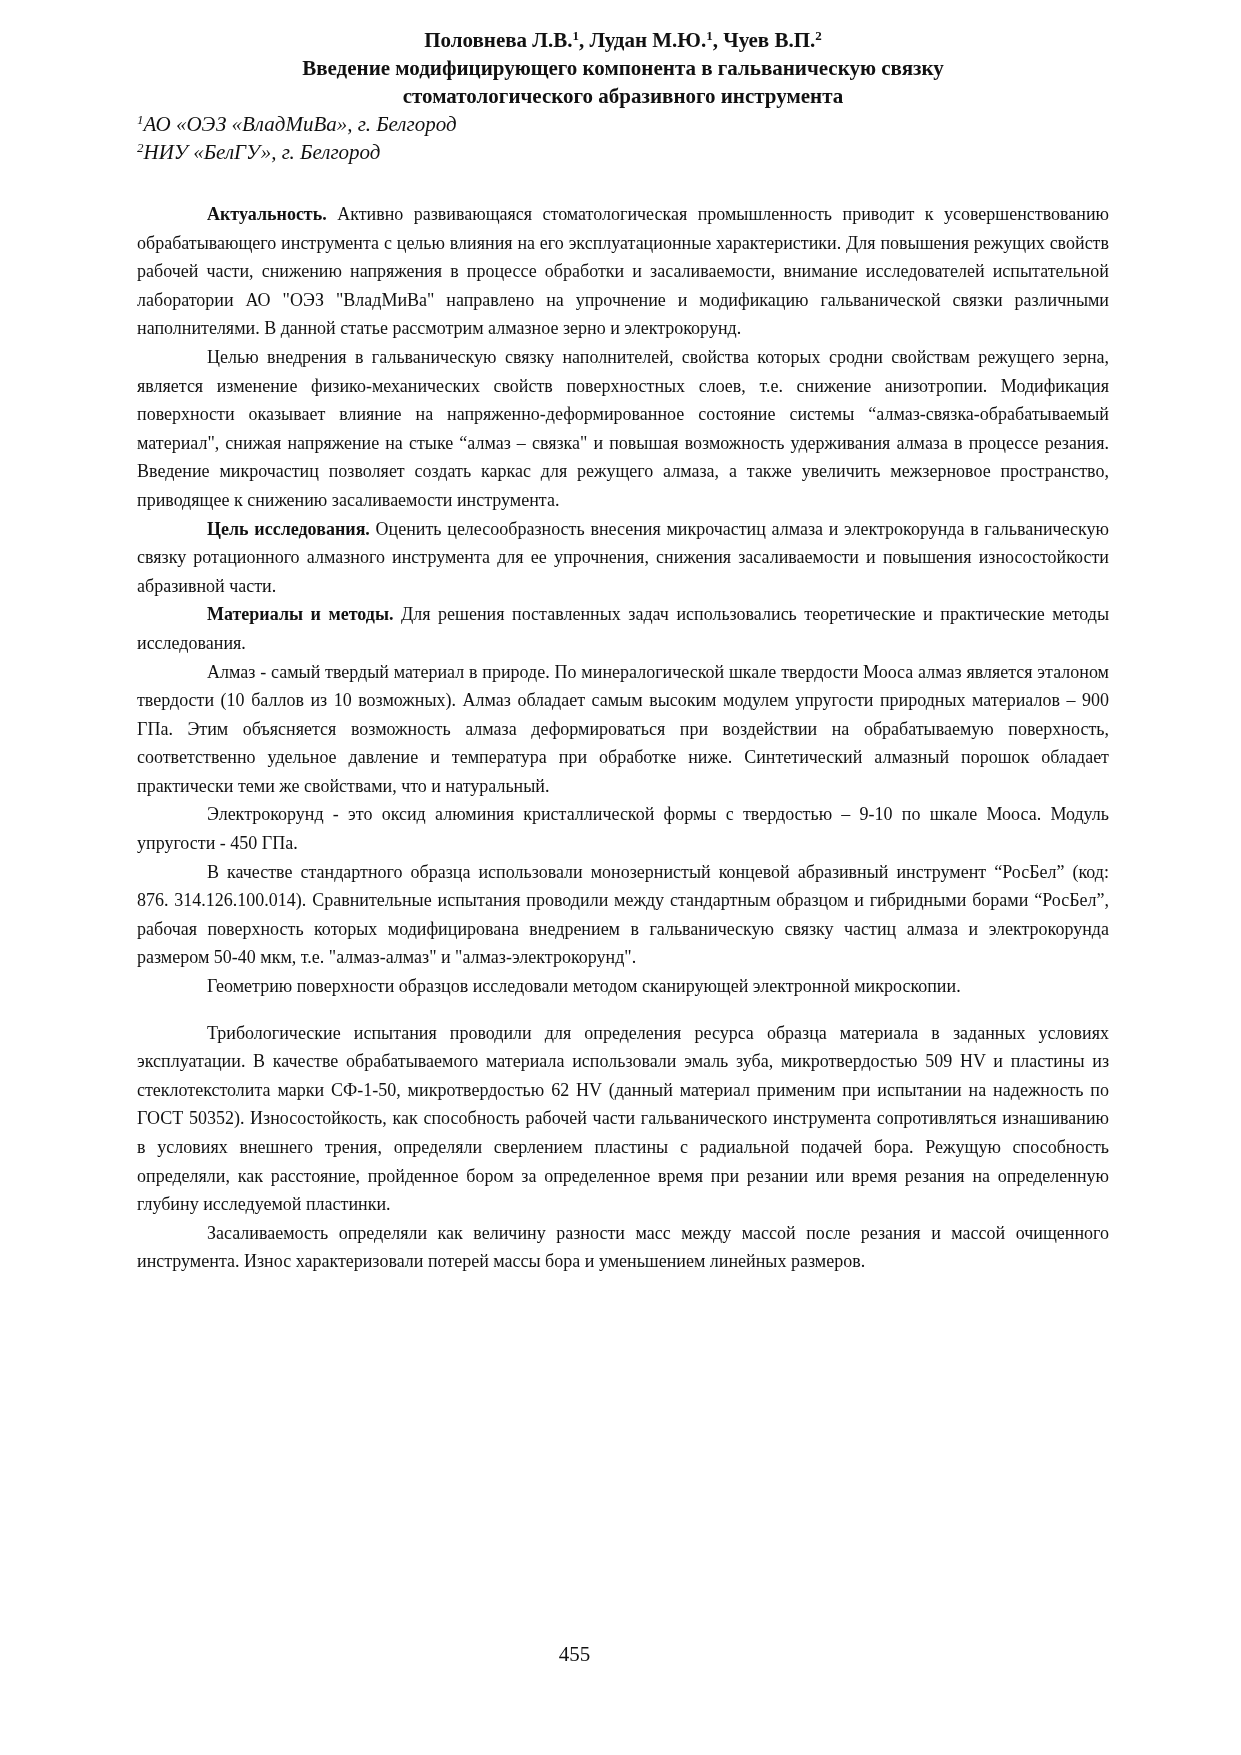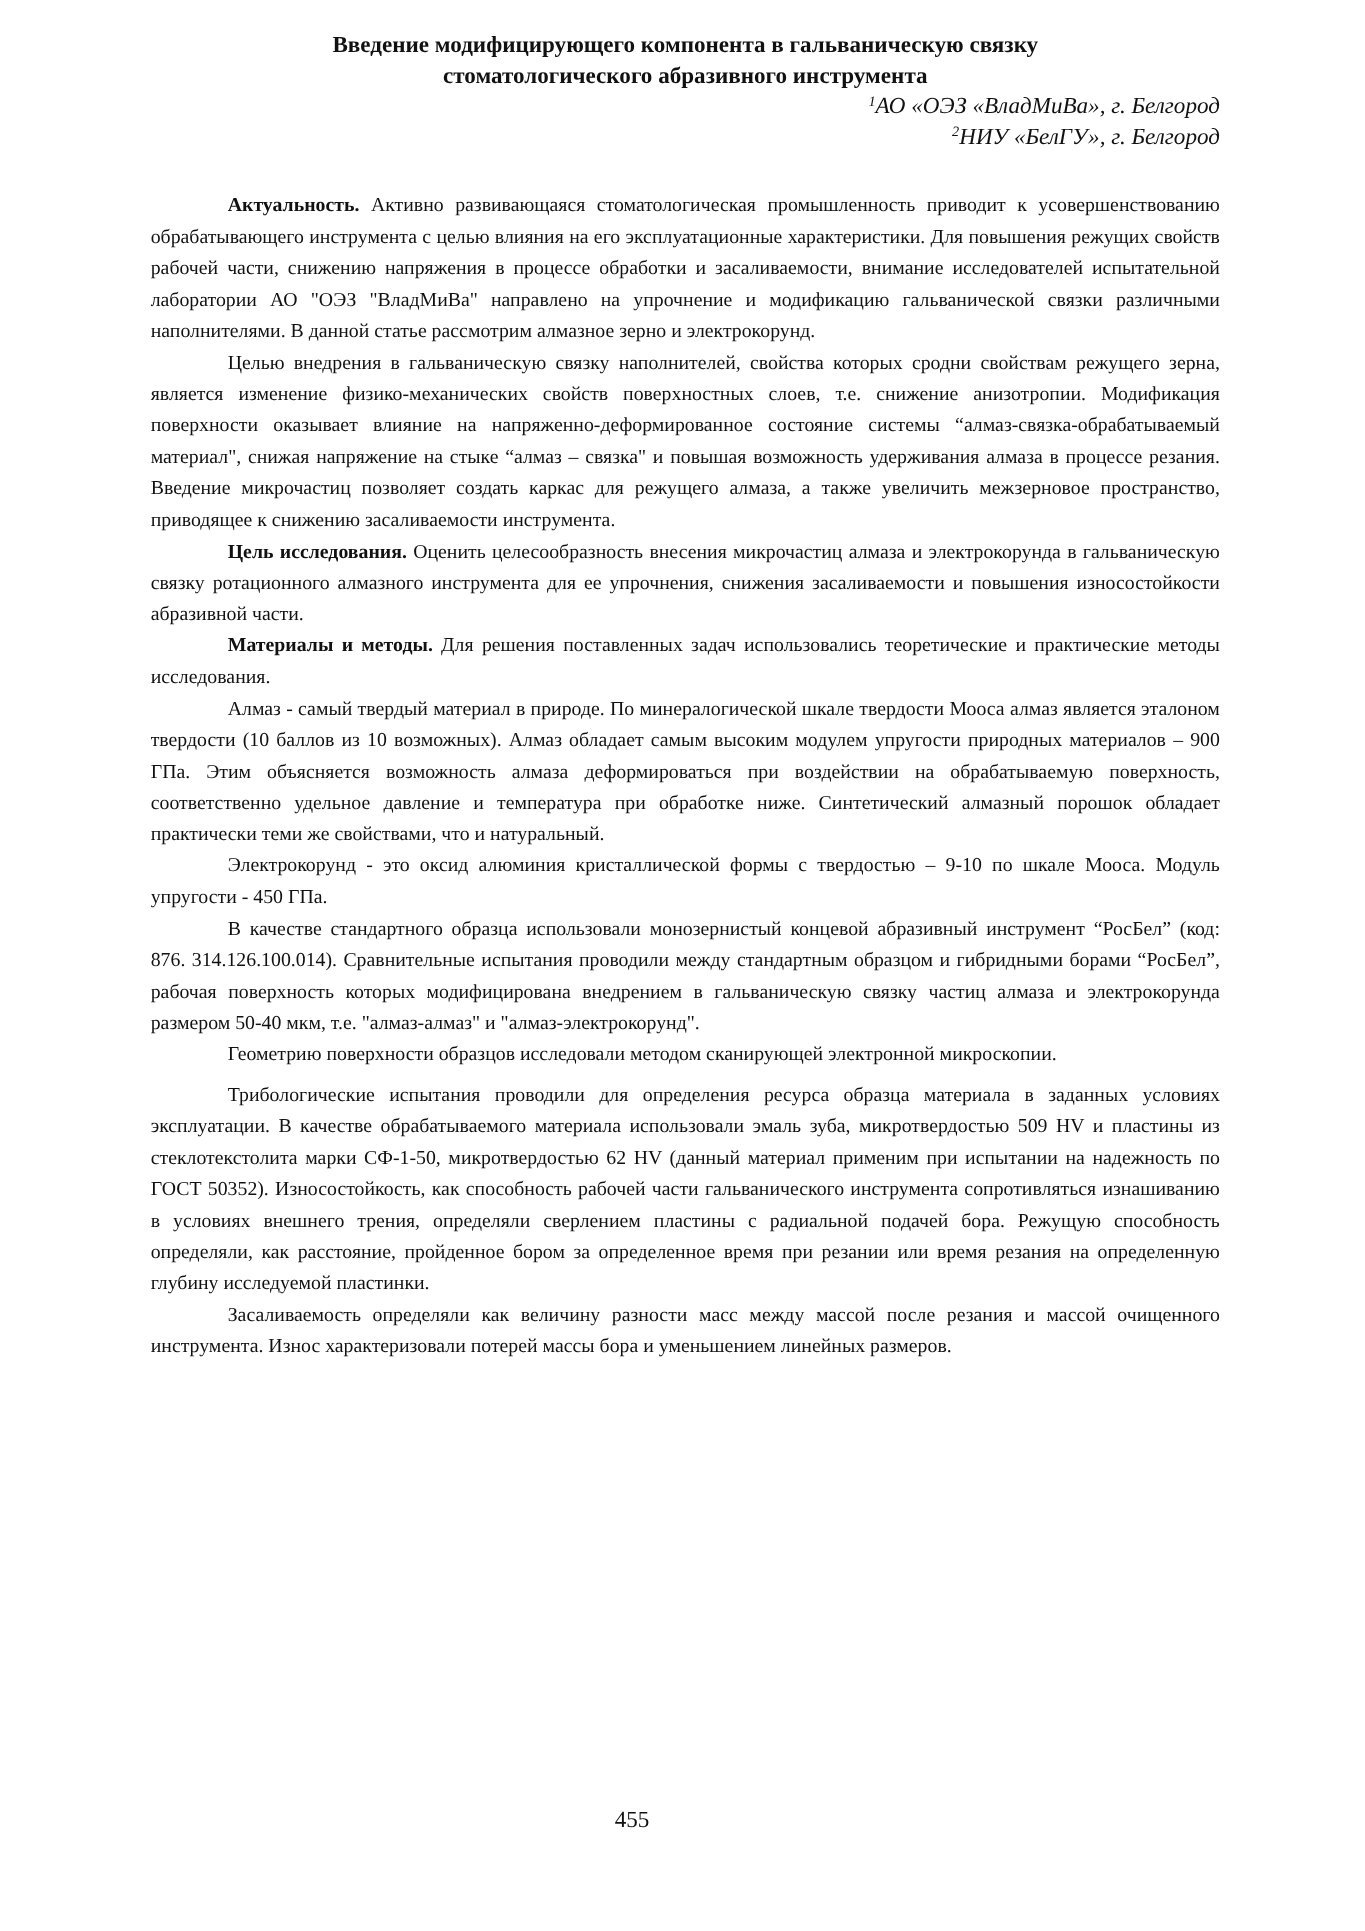--- a/index.html
+++ b/index.html
@@ -34,21 +34,20 @@
     line-height: 0;
   }
   .title {
     text-align: center;
     font-weight: bold;
     font-size: 21px;
     line-height: 28px;
     margin: 0;
   }
   .affil {
-    text-align: right;
     font-style: italic;
     font-size: 21px;
     line-height: 28px;
     margin: 0;
     padding-right: 0;
   }
   .affil sup {
     font-size: 13px;
     vertical-align: 7px;
     line-height: 0;
@@ -60,36 +59,39 @@
     font-size: 18px;
     line-height: 28.6px;
     text-align: justify;
     text-indent: 70px;
     margin: 0;
   }
   .para b {
     font-weight: bold;
   }
   .para.gap {
-    margin-top: 8px;
+    margin-top: 18px;
   }
   .page-number {
     position: absolute;
     top: 1640px;
     left: 0;
     width: 1149px;
     text-align: center;
     font-size: 21px;
     line-height: 28px;
   }
 </style>
 </head>
 <body>
 
 <div class="page">
+  <p class="authors">
+    <span>Половнева Л.В.</span><sup>1</sup><span>, </span><span>Лудан М.Ю.</span><sup>1</sup><span>, </span><span>Чуев В.П.</span><sup>2</sup>
+  </p>
   <p class="title">Введение модифицирующего компонента в гальваническую связку</p>
   <p class="title">стоматологического абразивного инструмента</p>
   <p class="affil"><sup>1</sup><span>АО «ОЭЗ «ВладМиВа», г. Белгород</span></p>
   <p class="affil"><sup>2</sup><span>НИУ «БелГУ», г. Белгород</span></p>
 
   <div class="body-text">
     <p class="para"><b>Актуальность.</b><span> Активно развивающаяся стоматологическая промышленность приводит к усовершенствованию обрабатывающего инструмента с целью влияния на его эксплуатационные характеристики. Для повышения режущих свойств рабочей части, снижению напряжения в процессе обработки и засаливаемости, внимание исследователей испытательной лаборатории АО "ОЭЗ "ВладМиВа" направлено на упрочнение и модификацию гальванической связки различными наполнителями. В данной статье рассмотрим алмазное зерно и электрокорунд.</span></p>
     <p class="para"><span>Целью внедрения в гальваническую связку наполнителей, свойства которых сродни свойствам режущего зерна, является изменение физико-механических свойств поверхностных слоев, т.е. снижение анизотропии. Модификация поверхности оказывает влияние на напряженно-деформированное состояние системы “алмаз-связка-обрабатываемый материал", снижая напряжение на стыке “алмаз – связка" и повышая возможность удерживания алмаза в процессе резания. Введение микрочастиц позволяет создать каркас для режущего алмаза, а также увеличить межзерновое пространство, приводящее к снижению засаливаемости инструмента.</span></p>
     <p class="para"><b>Цель исследования.</b><span> Оценить целесообразность внесения микрочастиц алмаза и электрокорунда в гальваническую связку ротационного алмазного инструмента для ее упрочнения, снижения засаливаемости и повышения износостойкости абразивной части.</span></p>
     <p class="para"><b>Материалы и методы.</b><span> Для решения поставленных задач использовались теоретические и практические методы исследования.</span></p>

